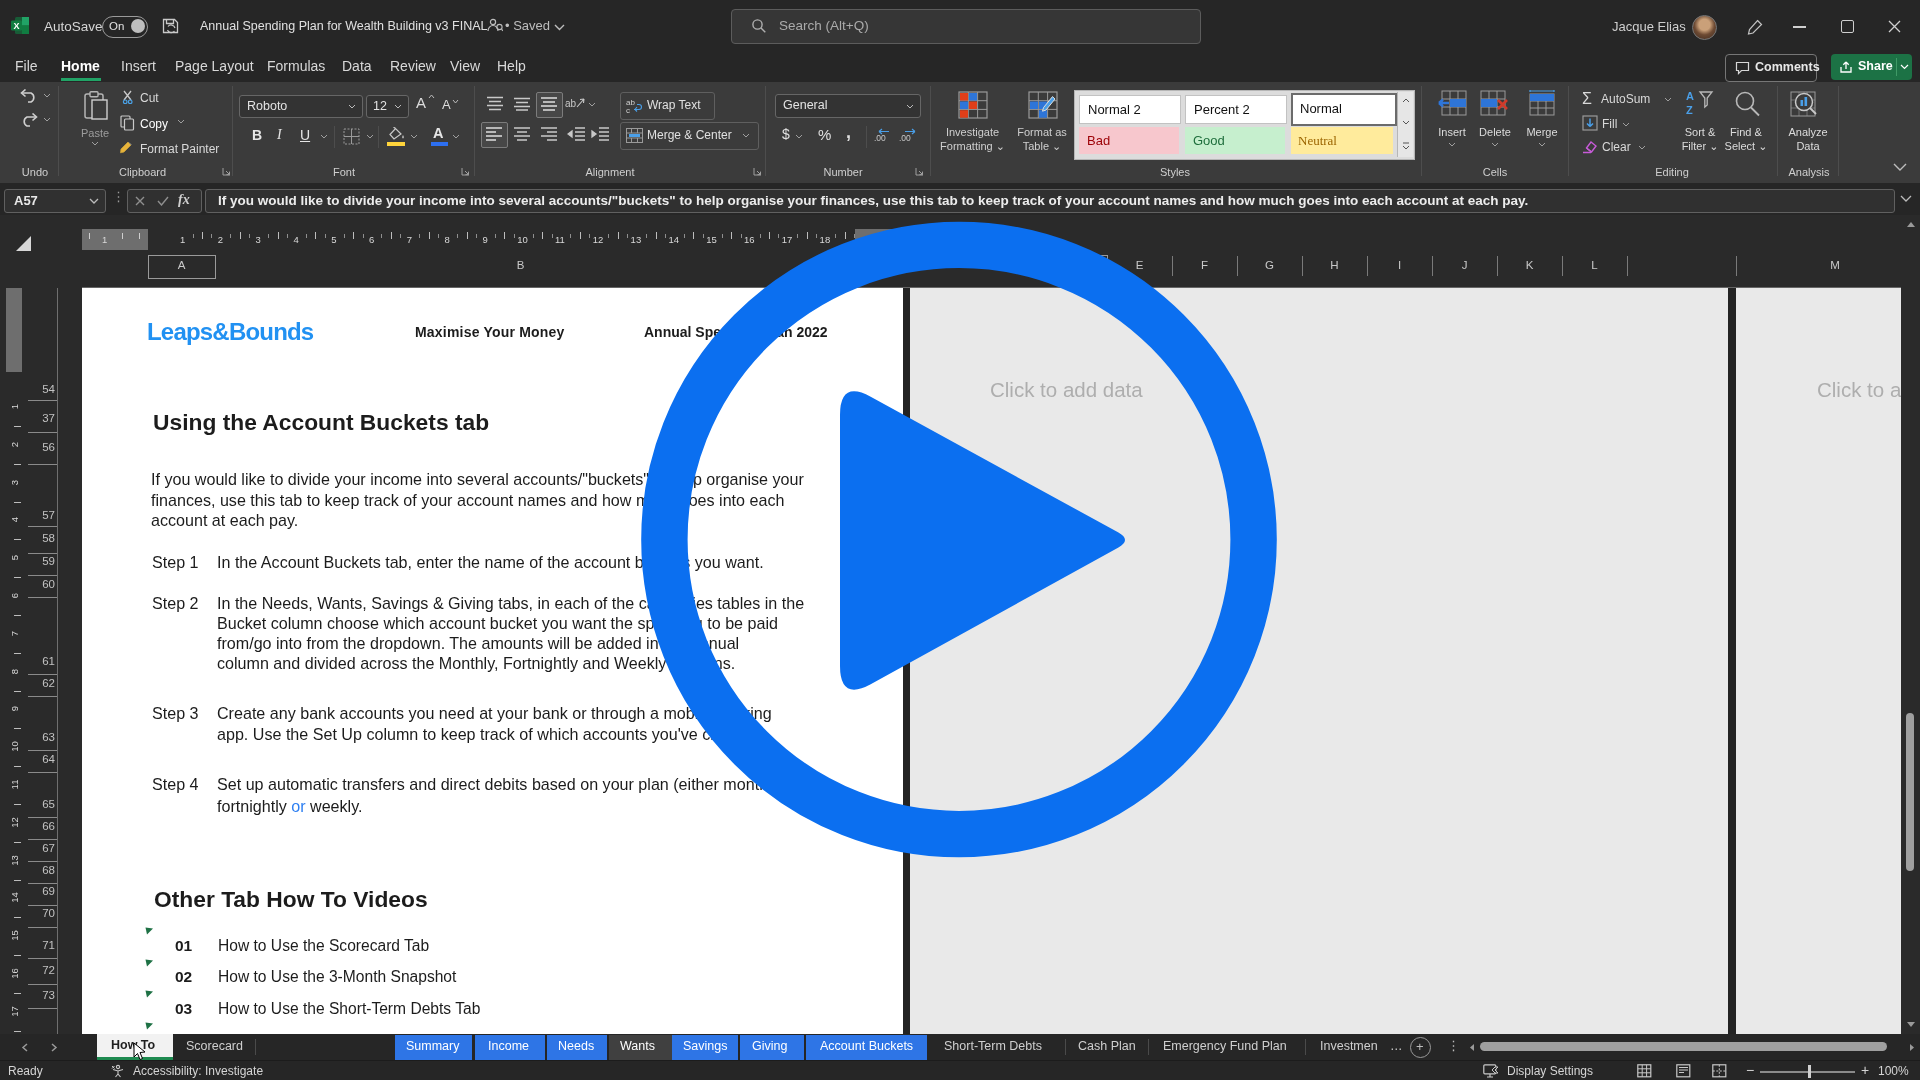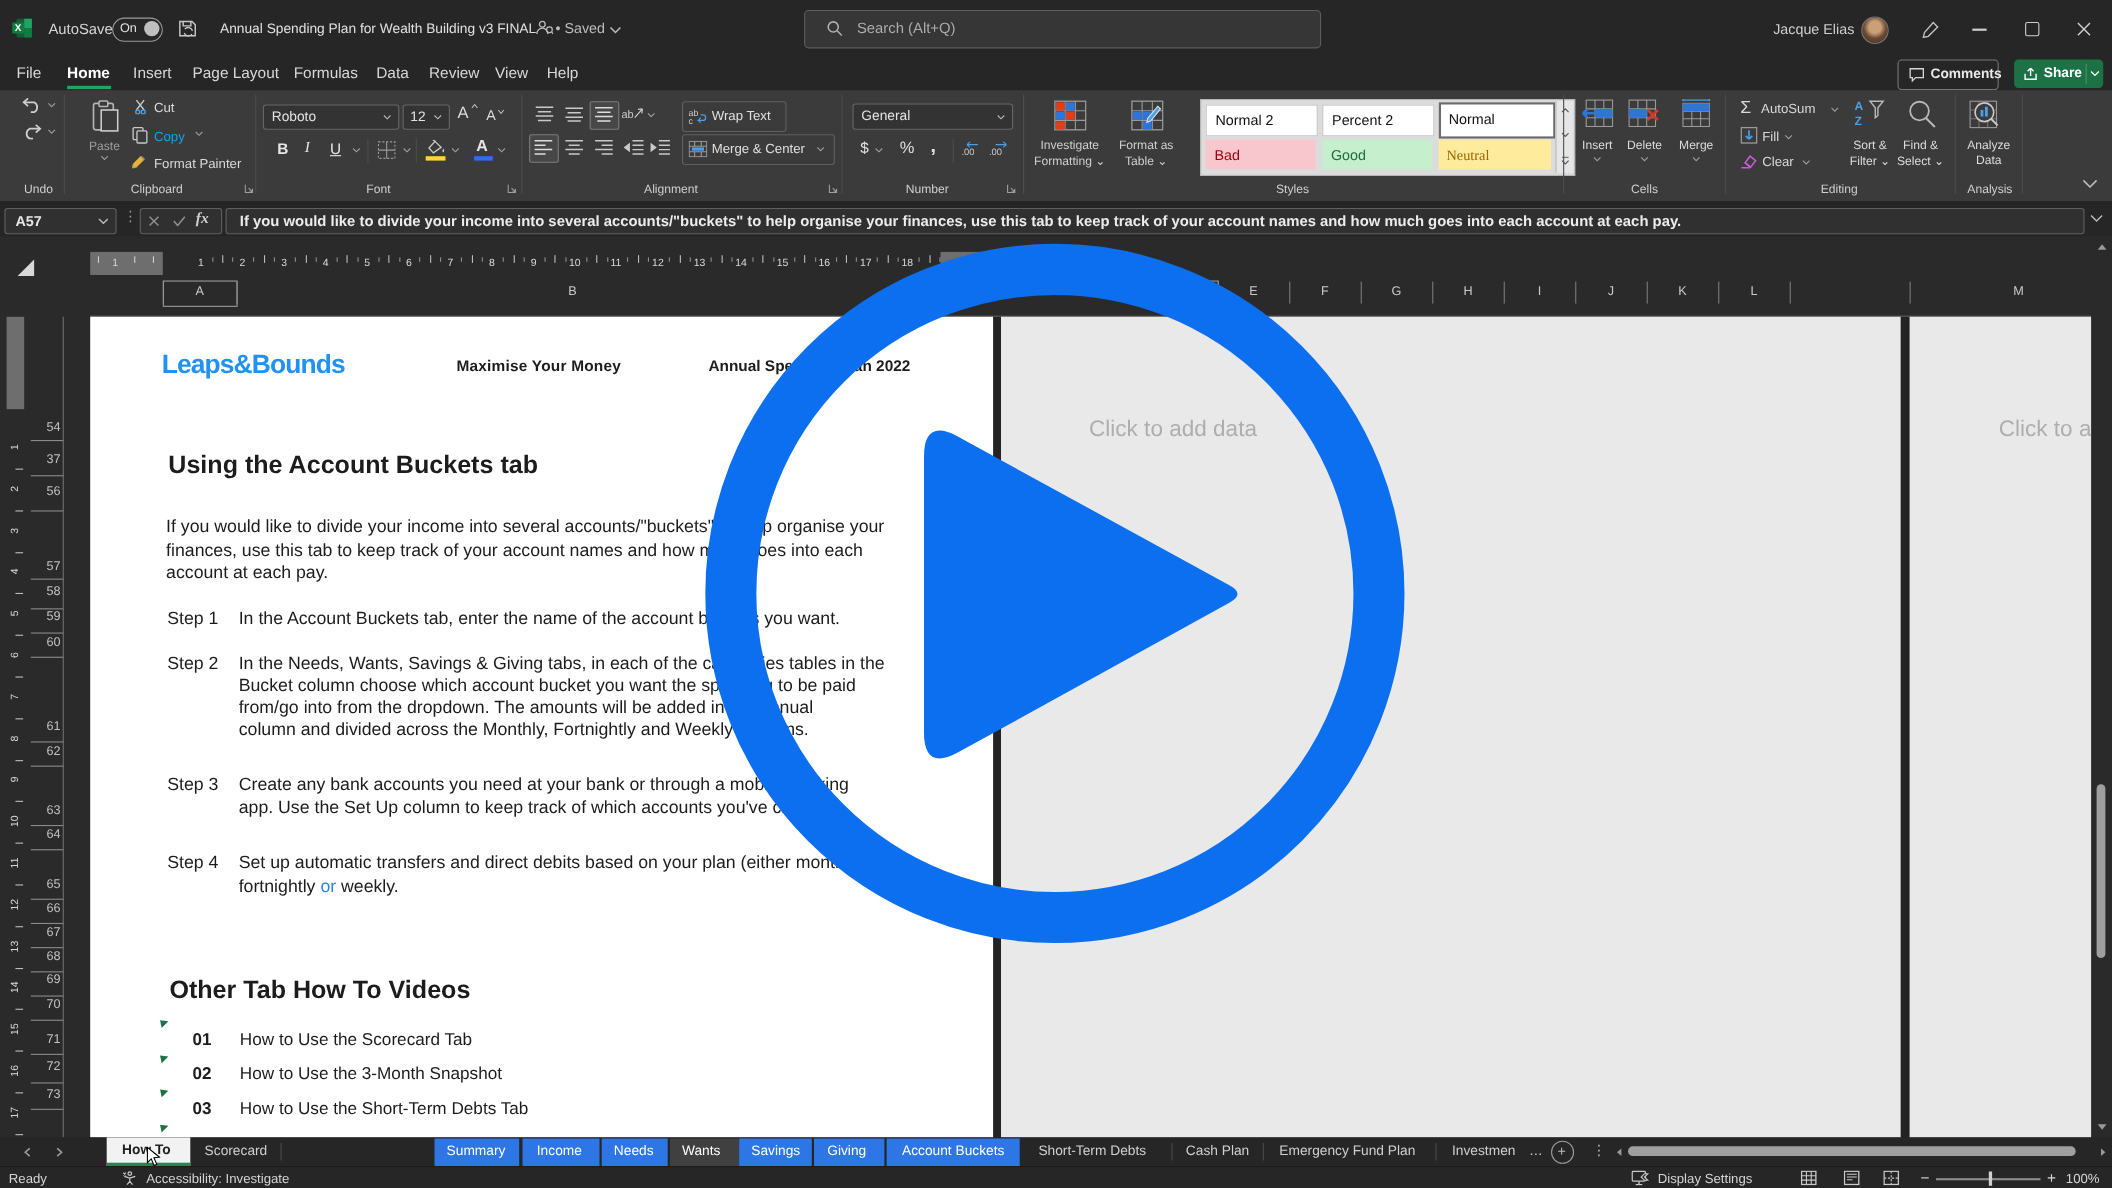--- a/index.html
+++ b/index.html
@@ -135,21 +135,21 @@
     <svg class="abs" style="left:122px;top:8px;" width="14" height="14" viewBox="0 0 14 14">
         <path d="M2 1 l7 9 M9 1 l-7 9" stroke="#c9c9c9" stroke-width="1.3" fill="none"></path>
         <circle cx="3.2" cy="11.8" r="1.8" fill="none" stroke="#4aa3e8" stroke-width="1.2"></circle>
         <circle cx="8.2" cy="11.8" r="1.8" fill="none" stroke="#4aa3e8" stroke-width="1.2"></circle>
       </svg>
     <div class="txt" style="left:140px;top:9px;color:#d9d9d9;font-size:12px;">Cut</div>
     <svg class="abs" style="left:120px;top:33px;" width="15" height="16" viewBox="0 0 15 16">
         <rect x="1" y="1" width="9" height="11" rx="1" fill="none" stroke="#c9c9c9" stroke-width="1.2"></rect>
         <rect x="4.5" y="4" width="9" height="11" rx="1" fill="#3b3b3b" stroke="#c9c9c9" stroke-width="1.2"></rect>
       </svg>
-    <div class="txt" style="left:140px;top:35px;color:#0ea5e9;font-size:12px;">Copy</div>
+    <div class="txt" style="left:140px;top:35px;color:#ffffff;font-size:12px;">Copy</div>
     <svg class="abs" style="left:177px;top:37px;" width="8" height="5" viewBox="0 0 8 5">
         <path d="M1 1 l3 3 l3-3" stroke="#9f9f9f" fill="none"></path>
       </svg>
     <svg class="abs" style="left:119px;top:59px;" width="16" height="15" viewBox="0 0 16 15">
         <path d="M2 8 l7-7 3 3 -7 7 -3.5 0.8 z" fill="#e8b33a" stroke="#c9a23a" stroke-width="0.8"></path>
         <path d="M10 1.5 l2.5 2.5" stroke="#888" stroke-width="1"></path>
       </svg>
     <div class="txt" style="left:140px;top:60px;color:#d9d9d9;font-size:12px;">Format Painter</div>
     <div class="glbl" style="left:105px;top:84px;width:75px;">Clipboard</div>
     <svg class="abs" style="left:222px;top:85px;" width="9" height="9" viewBox="0 0 9 9">
@@ -314,21 +314,21 @@
       <rect x="1" y="1" width="28" height="26" fill="none" stroke="#9a9a9a" stroke-width="1.2"></rect>
       <path d="M1 9.7 h28 M1 18.4 h28 M10.3 1 v26 M19.6 1 v26" stroke="#9a9a9a" stroke-width="1"></path>
       <rect x="2" y="10.5" width="8" height="7.5" fill="#2e75d8"></rect>
         <rect x="11" y="10.5" width="8" height="7.5" fill="#2e75d8"></rect>
         <rect x="11" y="19.2" width="8" height="7.5" fill="#2e75d8"></rect>
       <path d="M27 8 l-9 11 -3.5 1.2 1-3.6 9-11 z" fill="#4a9fe8" stroke="#dedede" stroke-width="1"></path>
     </svg>
     <div class="glbl" style="left:1007px;top:44px;width:70px;">Format as</div>
     <div class="glbl" style="left:1007px;top:58px;width:70px;">Table ⌄</div>
 
-    <div class="abs" style="left:1074px;top:8px;width:339px;height:68px;background:#dcdcdc;border:1px solid #b6b6b6;margin-left:17px;">
+    <div class="abs" style="left:1074px;top:8px;width:339px;height:68px;background:#dcdcdc;border:1px solid #b6b6b6;">
       <div class="abs" style="left:4px;top:4px;width:100px;height:27px;background:#ffffff;border:1px solid #c2c2c2;">
           <div class="txt" style="left:8px;top:6px;color:#111;font-size:13px;">Normal 2</div>
         </div>
       <div class="abs" style="left:110px;top:4px;width:100px;height:27px;background:#ffffff;border:1px solid #c2c2c2;">
           <div class="txt" style="left:8px;top:6px;color:#111;font-size:13px;">Percent 2</div>
         </div>
       <div class="abs" style="left:216px;top:2px;width:102px;height:29px;background:#ffffff;border:2px solid #6b6b6b;">
           <div class="txt" style="left:7px;top:6px;color:#111;font-size:13px;">Normal</div>
         </div>
       <div class="abs" style="left:4px;top:36px;width:100px;height:27px;background:#f7c7cd;">

